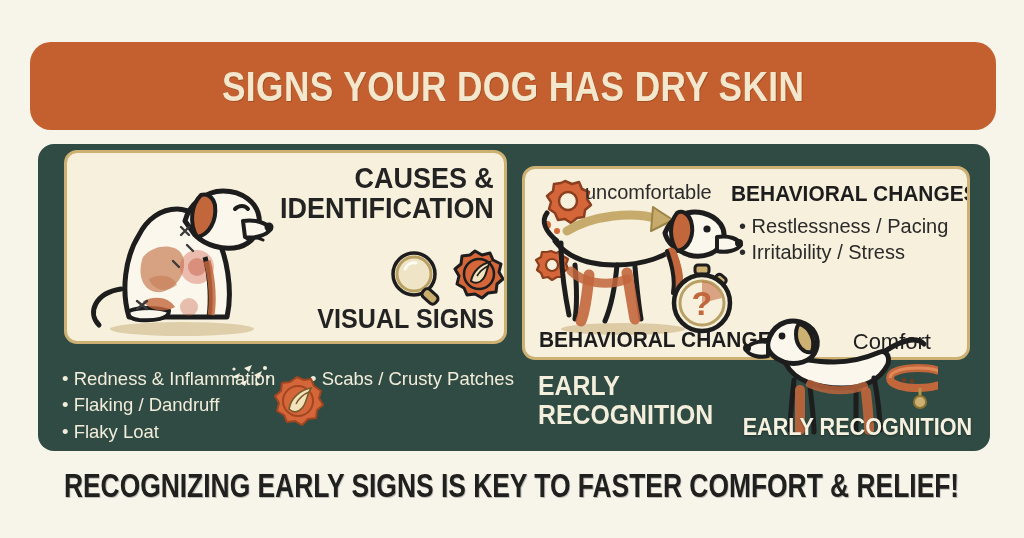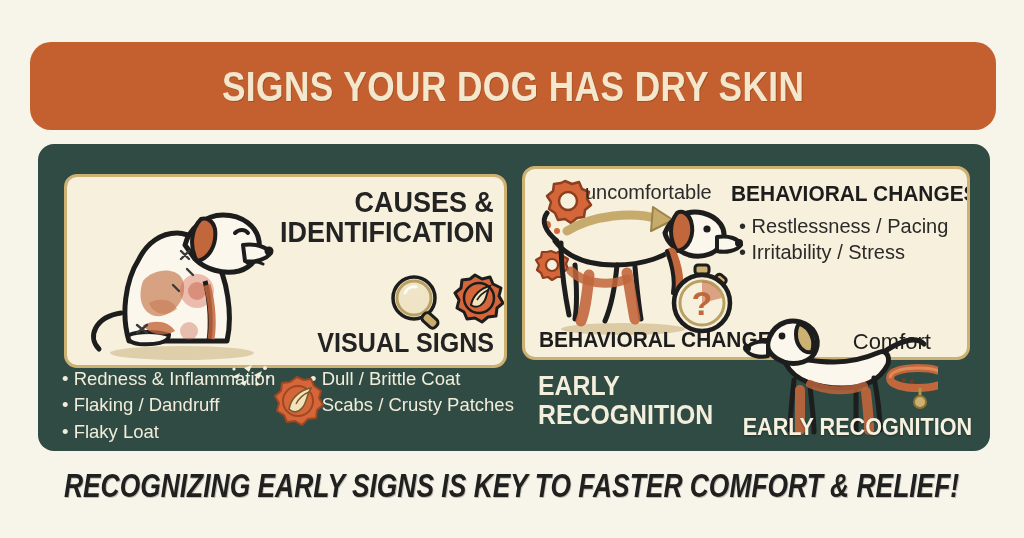--- a/index.html
+++ b/index.html
@@ -36,21 +36,21 @@
   }
 
   
   .card{
     position:absolute;
     background:#f7f0dc;
     border:3px solid #cdb173;
     border-radius:13px;
     overflow:hidden;
   }
-  .card-left{left:26px;top:30px;width:437px;height:188px;}
+  .card-left{left:26px;top:6px;width:437px;height:188px;}
   .card-right{left:484px;top:22px;width:442px;height:188px;}
 
   
   .causes-head{
     position:absolute;right:10px;top:10px;
     text-align:right;
     color:#232323;
     font-size:29px;font-weight:bold;line-height:1.04;
     transform:scaleX(0.93);transform-origin:right top;
     white-space:nowrap;
@@ -110,21 +110,21 @@
     position:absolute;right:18px;bottom:10px;
     color:#f7f1e0;font-size:23px;font-weight:bold;
     transform:scaleX(0.94);transform-origin:right bottom;
     white-space:nowrap;
     text-shadow:0 1px 2px rgba(0,0,0,.35);
   }
 
   
   .footer{
     position:absolute;left:0;top:460px;width:1024px;height:52px;
-    display:flex;align-items:center;justify-content:center;font-style:italic;
+    display:flex;align-items:center;justify-content:center;
   }
   .footer-text{
     color:#20201f;font-size:33px;font-weight:bold;
     transform:scaleX(0.80);
     white-space:nowrap;
     text-shadow:1px 1px 0 rgba(120,120,120,.45);
   }
 
   svg{display:block;}
   .abs{position:absolute;}
@@ -267,21 +267,20 @@
       <div class="comfort">Comfort</div>
     </div>
 
     <div class="sym-col sym-left">
       <div>• <span>Redness &amp; Inflammation</span></div>
       <div>• <span>Flaking / Dandruff</span></div>
       <div>• <span>Flaky Loat</span></div>
     </div>
 
     <div class="sym-col sym-right">
-      <div>• <span>Dull / Brittle Coat</span></div>
       <div>• <span>Scabs / Crusty Patches</span></div>
     </div>
 
     <svg class="abs" style="left:190px;top:219px;" width="44" height="26" viewBox="0 0 44 26">
       <g fill="#f4efdd">
         <path d="M4,14 L12,10 L10,16 Z"></path>
           <path d="M16,5 L24,2 L21,9 Z"></path>
         <path d="M26,12 L34,8 L31,16 Z"></path>
           <path d="M12,20 L19,17 L17,23 Z"></path>
         <circle cx="37" cy="5" r="2"></circle>

